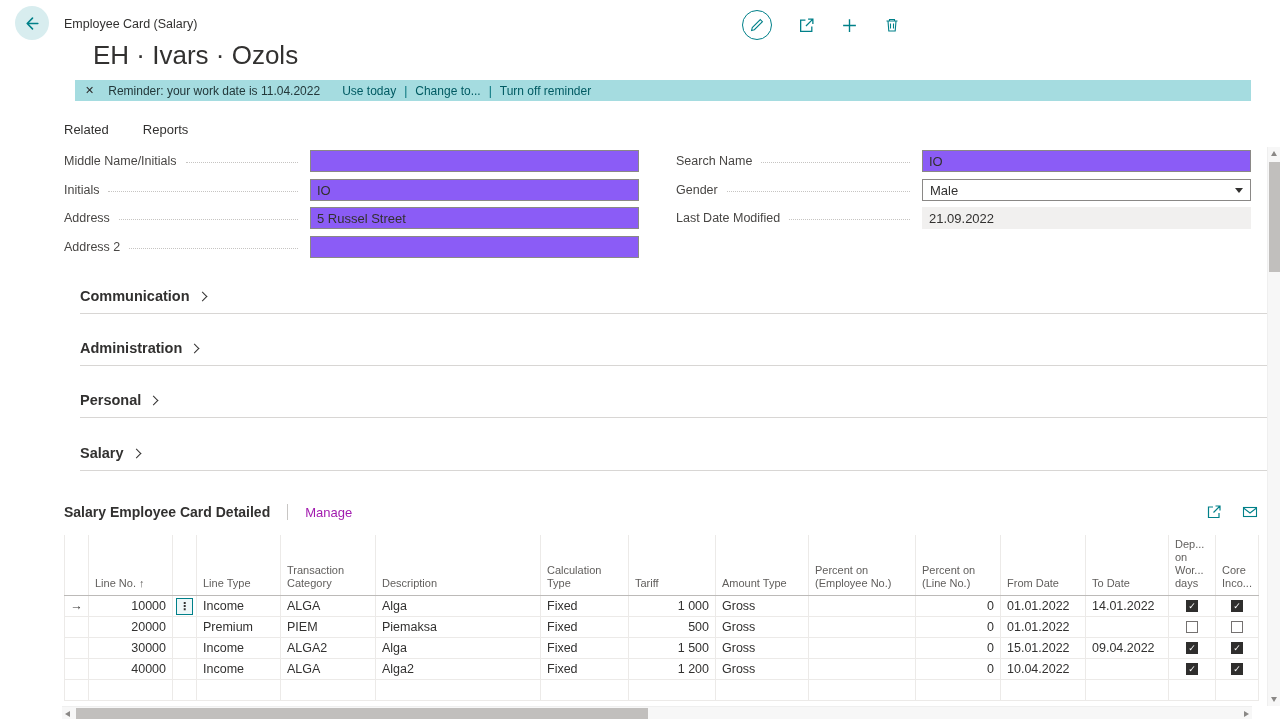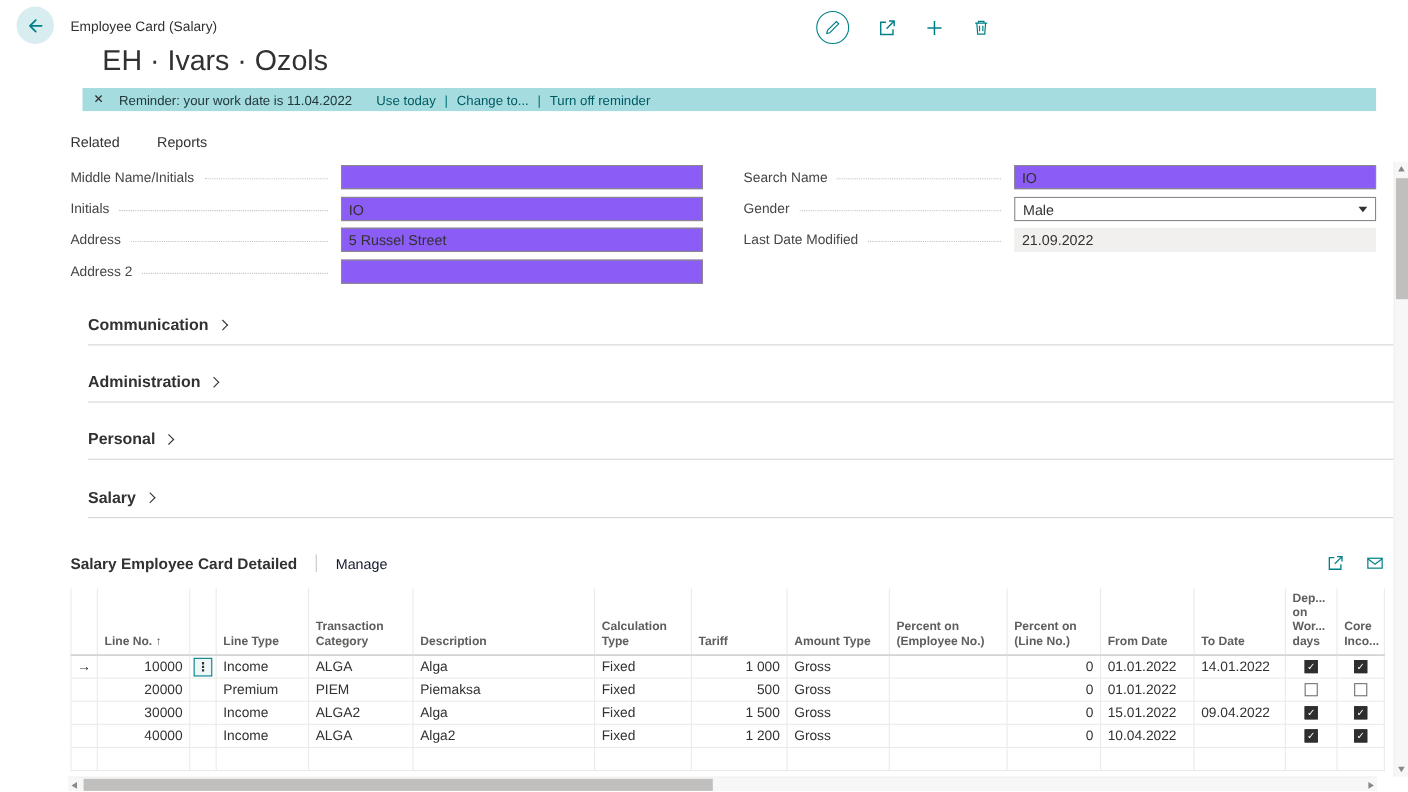--- a/index.html
+++ b/index.html
@@ -42,26 +42,26 @@
     display:flex; align-items:center; color:#323130; }
   
   .section { position:absolute; left:80px; width:1187px; padding-bottom:9px;
     border-bottom:1px solid #d8d6d4; font-size:14.5px; font-weight:700; color:#323130; cursor:pointer; }
   .chev { display:inline-block; width:7px; height:7px; border-top:1.6px solid #323130;
     border-right:1.6px solid #323130; transform:rotate(45deg); margin-left:9px; margin-bottom:1px; }
   
   .gridbar { position:absolute; left:64px; top:504px; width:1194px; display:flex; align-items:center; }
   .gridtitle { font-size:14px; font-weight:700; color:#323130; }
   .vdiv { width:1px; height:16px; background:#c8c6c4; margin:0 17px; }
-  .managelbl { font-size:13px; color:#0f172a; cursor:pointer; }
+  .managelbl { font-size:13px; color:#a21caf; cursor:pointer; }
   .gridicons { margin-left:auto; display:flex; gap:20px; align-items:center; }
   
   table.grid { position:absolute; left:64px; top:535px; width:1194px; border-collapse:collapse;
     table-layout:fixed; border-left:1px solid #eceae8; border-right:1px solid #eceae8; }
-  table.grid th { font-size:11px; font-weight:700; color:#605e5c; text-align:left; vertical-align:bottom;
+  table.grid th { font-size:11px; font-weight:400; color:#605e5c; text-align:left; vertical-align:bottom;
     padding:3px 6px 5px 6px; border-right:1px solid #eceae8; border-bottom:1px solid #bcbab8; line-height:13px;
     height:44px; overflow:hidden; }
   table.grid td { font-size:12.5px; color:#323130; height:21px; padding:0 6px; border-right:1px solid #eceae8;
     border-bottom:1px solid #eceae8; white-space:nowrap; overflow:hidden; }
   .c-num { text-align:right; }
   .c-center { text-align:center; }
   .c-lineno { color:#6f6f6f; }
   .c-sel { text-align:center; padding:0 2px !important; font-size:12px; }
   .c-menu { padding:0 2px !important; }
   .menu-box { width:17px; height:17px; border:1px solid #008089; background:#eef7f8; margin:0 auto;

